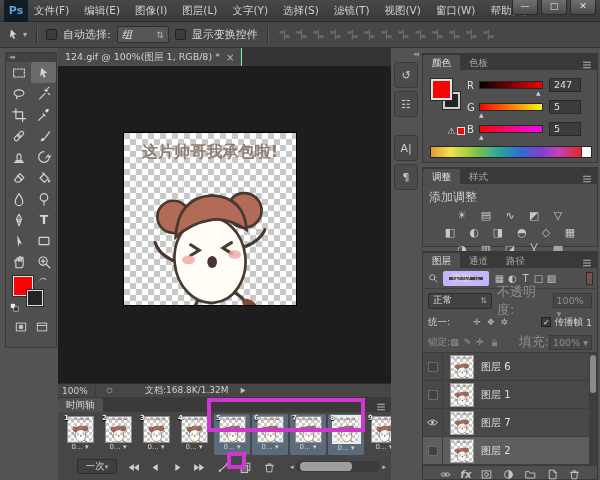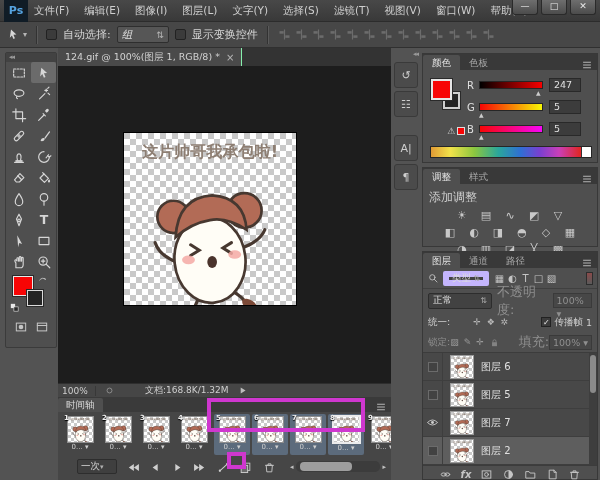--- a/index.html
+++ b/index.html
@@ -71,21 +71,21 @@
   #tl-tab{background:#4f4f4f;color:#dadada;font-size:9.5px;height:14px;line-height:14px;padding:0 8px;border-radius:2px 2px 0 0;}
   #tl-tabrow .panelmenu{position:absolute;right:3px;top:3px;width:14px;height:10px;}
   #tl-frames{height:43px;display:flex;gap:2px;padding:2px 0 0 4px;overflow:hidden;}
   .frame{width:36px;flex:0 0 36px;border-radius:2px;position:relative;padding-top:1px;}
   .frame.fsel{background:var(--sel);}
   .fnum{position:absolute;left:2px;top:0;font-size:7px;font-weight:bold;color:#f0f0f0;text-shadow:0 1px 1px #000;z-index:2;}
   .fthumb{width:27px;height:27px;margin:1px auto 0;background:repeating-conic-gradient(#ffffff 0% 25%,#c9c9c9 0% 50%);background-size:6px 6px;border:1px solid #8e8e8e;}
   .frame.factive .fthumb{border:2px solid #ececec;width:29px;height:29px;margin-top:0;}
   .fdelay{text-align:center;font-size:7px;color:#d0d0d0;line-height:9px;}
   #tl-controls{height:25px;position:relative;}
-  #loopsel{position:absolute;left:19px;top:4px;width:40px;height:15px;background:#3f3f3f;border:1px solid #2d2d2d;border-radius:2px;color:#d8d8d8;font-size:9.5px;display:flex;align-items:center;justify-content:flex-start;padding:0 3px;}
+  #loopsel{position:absolute;left:19px;top:4px;width:40px;height:15px;background:#3f3f3f;border:1px solid #2d2d2d;border-radius:2px;color:#d8d8d8;font-size:9.5px;display:flex;align-items:center;justify-content:center;padding:0 3px;}
   #loopsel b{font-weight:normal;font-size:7px;color:#b0b0b0;}
   .tlbtn{position:absolute;top:4px;width:18px;height:16px;display:flex;align-items:center;justify-content:center;}
   .tlbtn svg{width:13px;height:13px;}
   #tl-scroll{position:absolute;left:222px;top:5px;width:96px;height:13px;display:flex;align-items:center;gap:2px;}
   #tl-scroll .scarrow{color:#c0c0c0;font-size:7px;}
   #tl-track{flex:1;height:11px;background:#3c3c3c;border-radius:5px;position:relative;}
   #tl-thumb{position:absolute;left:4px;top:1px;width:52px;height:9px;background:#9e9e9e;border-radius:4px;}
 
   
   #strip{position:absolute;left:394px;top:2px;width:26px;height:270px;}
@@ -1019,21 +1019,21 @@
       <path d="M62 104 l8 5 l-8 5" stroke-width="2.8"></path>
       <path d="M100 102 l-8 5 l8 5" stroke-width="2.8"></path>
       <ellipse cx="82" cy="120" rx="4.5" ry="5.5" fill="#4a332c" stroke="none"></ellipse>
       <ellipse cx="60" cy="118" rx="6" ry="4" fill="#f4a9a4" stroke="none" opacity="0.85"></ellipse>
       <ellipse cx="103" cy="113" rx="6" ry="4" fill="#f4a9a4" stroke="none" opacity="0.85"></ellipse>
       <ellipse cx="117" cy="160" rx="8" ry="4.5" fill="#7c4a38" stroke="none" transform="rotate(35 117 160)"></ellipse>
     </g>
   </svg>
                 </div>
               </div>
-              <span class="lname">图层 5</span>
+              <span class="lname">图层 1</span>
             </div>
             <div class="lrow">
               <div class="leye">
                 <svg viewBox="0 0 18 18">
                   <path d="M2 9q7-7 14 0-7 7-14 0z" stroke="#d0d0d0" stroke-width="1.2" fill="none"></path>
                   <circle cx="9" cy="9" r="2" fill="#d0d0d0"></circle>
                 </svg>
               </div>
               <div class="lthumb">
                 <div class="thumb-art">

